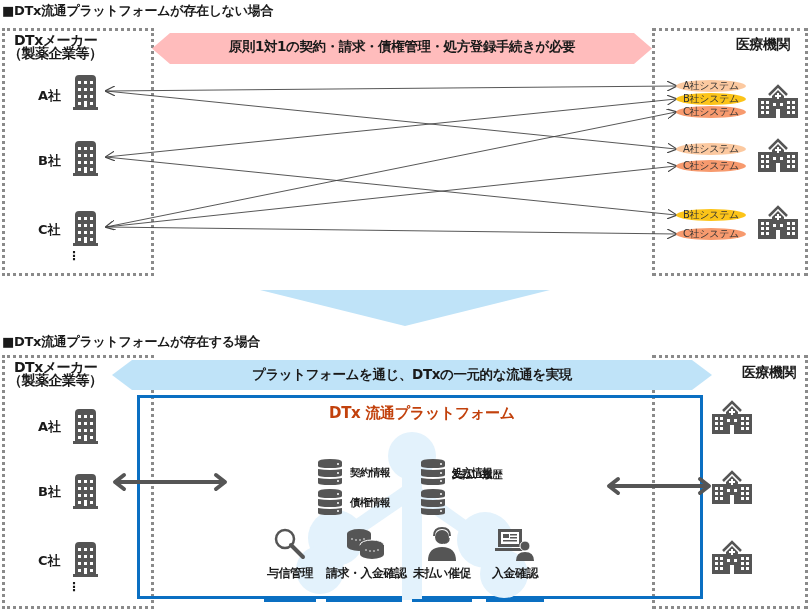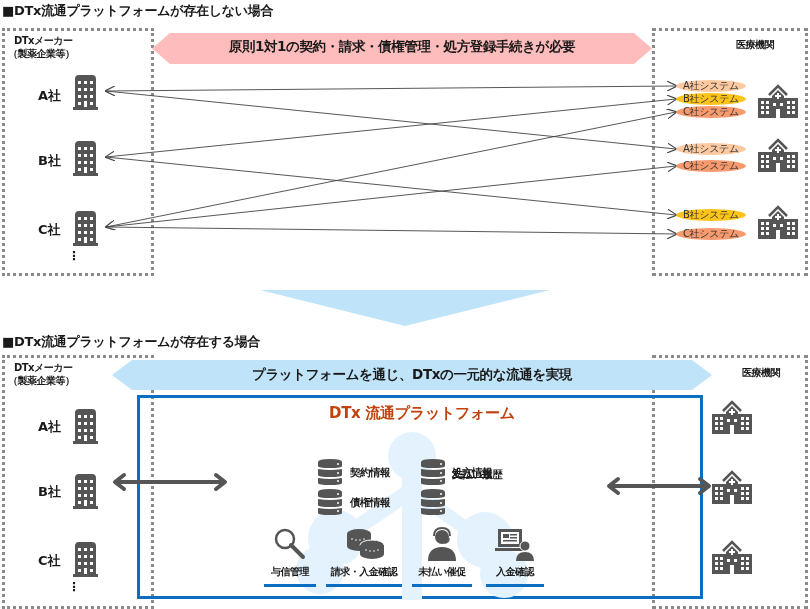--- a/index.html
+++ b/index.html
@@ -1,28 +1,28 @@
 <!DOCTYPE html>
 <html><head>
 <meta charset="utf-8">
 <style>
   html,body{margin:0;padding:0;background:#fff;}
   body{width:810px;height:609px;position:relative;overflow:hidden;font-family:"DejaVu Sans","Liberation Sans",sans-serif;color:#1a1a1a;}
   .abs{position:absolute;}
   .sec-title{font-size:13px;font-weight:bold;white-space:nowrap;letter-spacing:-0.3px;}
   .dashbox{position:absolute;border:3px dotted #8a8a8a;box-sizing:border-box;}
-  .label-sm{font-size:10px;font-weight:bold;line-height:13px;white-space:nowrap;letter-spacing:-0.5px;}
+  .label-sm{font-size:14px;font-weight:bold;line-height:13px;white-space:nowrap;letter-spacing:-0.5px;}
   .co{font-size:13px;font-weight:bold;}
   .banner-text{position:absolute;font-size:13.5px;font-weight:bold;white-space:nowrap;text-align:center;letter-spacing:-0.4px;}
   .sys{position:absolute;height:12px;border-radius:50%;font-size:10px;line-height:12px;text-align:center;width:70px;white-space:nowrap;letter-spacing:-0.3px;color:#333;}
   .dots{position:absolute;font-size:12px;font-weight:bold;line-height:4px;}
   .platform-box{position:absolute;border:3px solid #0a6fc2;box-sizing:border-box;}
   .plat-title{position:absolute;color:#c2410c;font-size:15px;font-weight:bold;white-space:nowrap;letter-spacing:-0.3px;}
   .db-label{position:absolute;font-size:10.5px;font-weight:bold;white-space:nowrap;letter-spacing:-0.5px;}
-  .func-label{position:absolute;font-size:10px;font-weight:bold;white-space:nowrap;text-align:center;letter-spacing:-0.5px;border-bottom:3px solid #0a6fc2;padding-bottom:5px;}
+  .func-label{position:absolute;font-size:12px;font-weight:bold;white-space:nowrap;text-align:center;letter-spacing:-0.5px;border-bottom:3px solid #0a6fc2;padding-bottom:17px;}
 </style>
 </head>
 <body>
 
 <div class="abs sec-title" style="left:2px;top:2px;">■DTx流通プラットフォームが存在しない場合</div>
 
 <div class="dashbox" style="left:2px;top:28px;width:152px;height:248px;"></div>
 <div class="dashbox" style="left:652px;top:28px;width:156px;height:248px;"></div>
 
 <div class="abs label-sm" style="left:14px;top:34px;">

